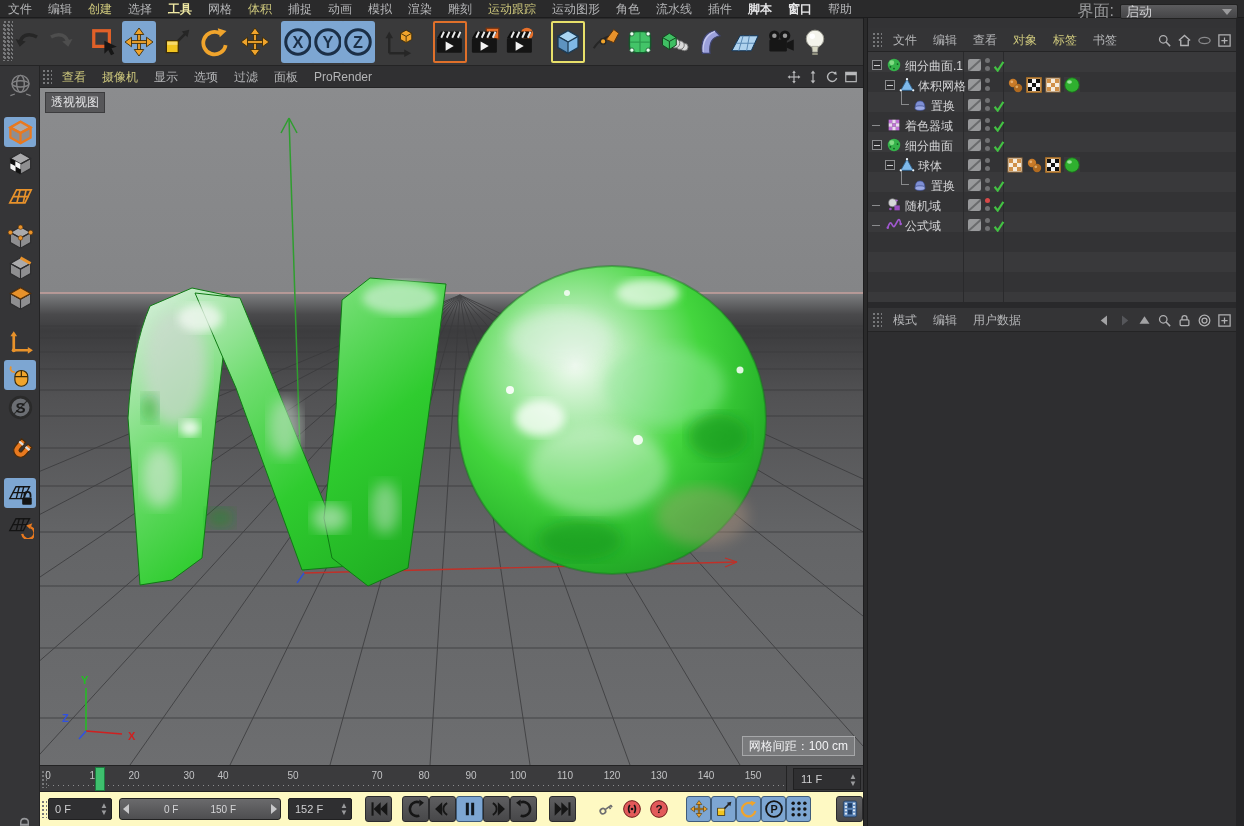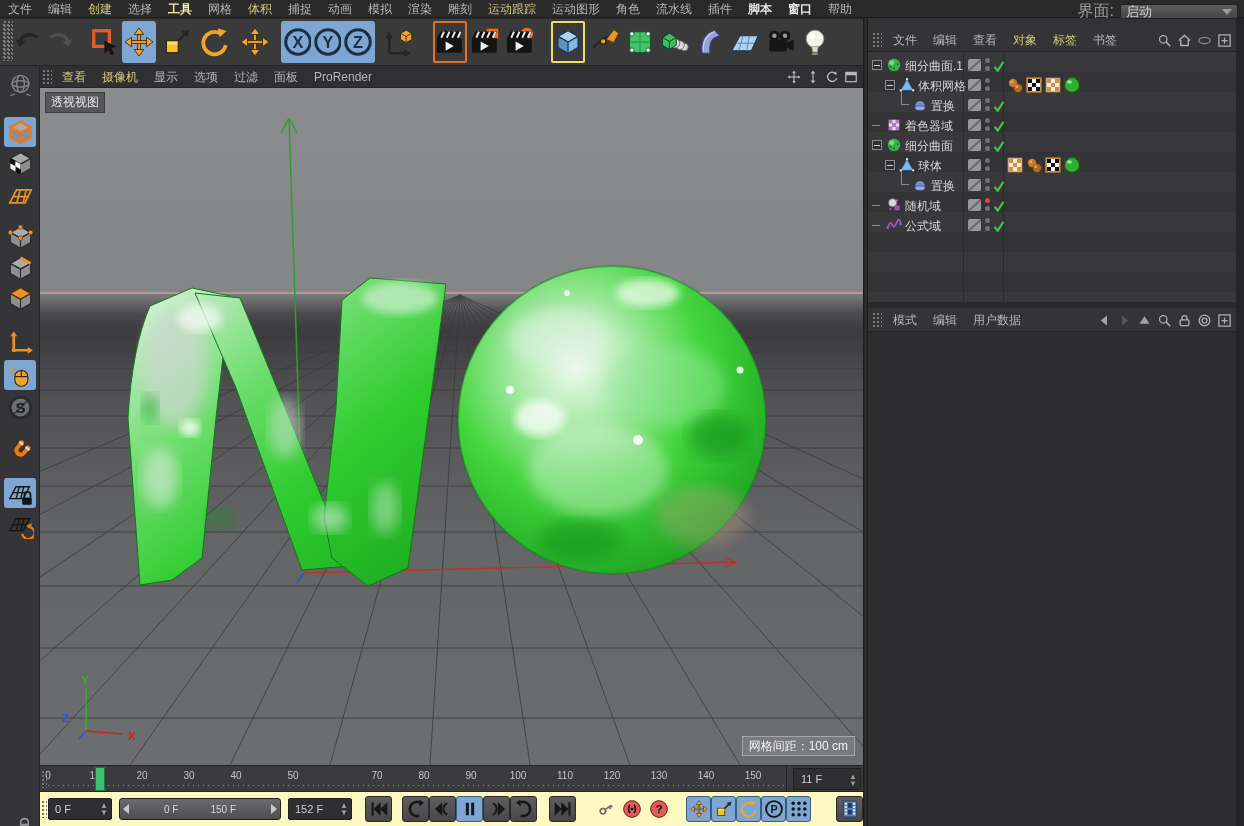--- a/index.html
+++ b/index.html
@@ -667,23 +667,23 @@
       <div id="view-label">透视视图</div>
       <div id="grid-info">网格间距：100 cm</div>
     </div>
 
     <div id="timeline">
       <div class="grip abs" style="left:1px;top:4px;width:6px;height:18px;"></div>
       <div id="tick-dots"></div>
       <div id="ticks">
           <span class="tick-label" style="left: 8px;">0</span>
           <span class="tick-label" style="left: 55px;">10</span>
-          <span class="tick-label" style="left: 102px;">20</span>
+          <span class="tick-label" style="left: 94px;">20</span>
           <span class="tick-label" style="left: 149px;">30</span>
-          <span class="tick-label" style="left: 196px;">40</span>
+          <span class="tick-label" style="left: 183px;">40</span>
           <span class="tick-label" style="left: 253px;">50</span>
           <span class="tick-label" style="left: 290px; margin-top: 26px;">60</span>
           <span class="tick-label" style="left: 337px;">70</span>
           <span class="tick-label" style="left: 384px;">80</span>
           <span class="tick-label" style="left: 431px;">90</span>
           <span class="tick-label" style="left: 478px;">100</span>
           <span class="tick-label" style="left: 525px;">110</span>
           <span class="tick-label" style="left: 572px;">120</span>
           <span class="tick-label" style="left: 619px;">130</span>
           <span class="tick-label" style="left: 666px;">140</span>

